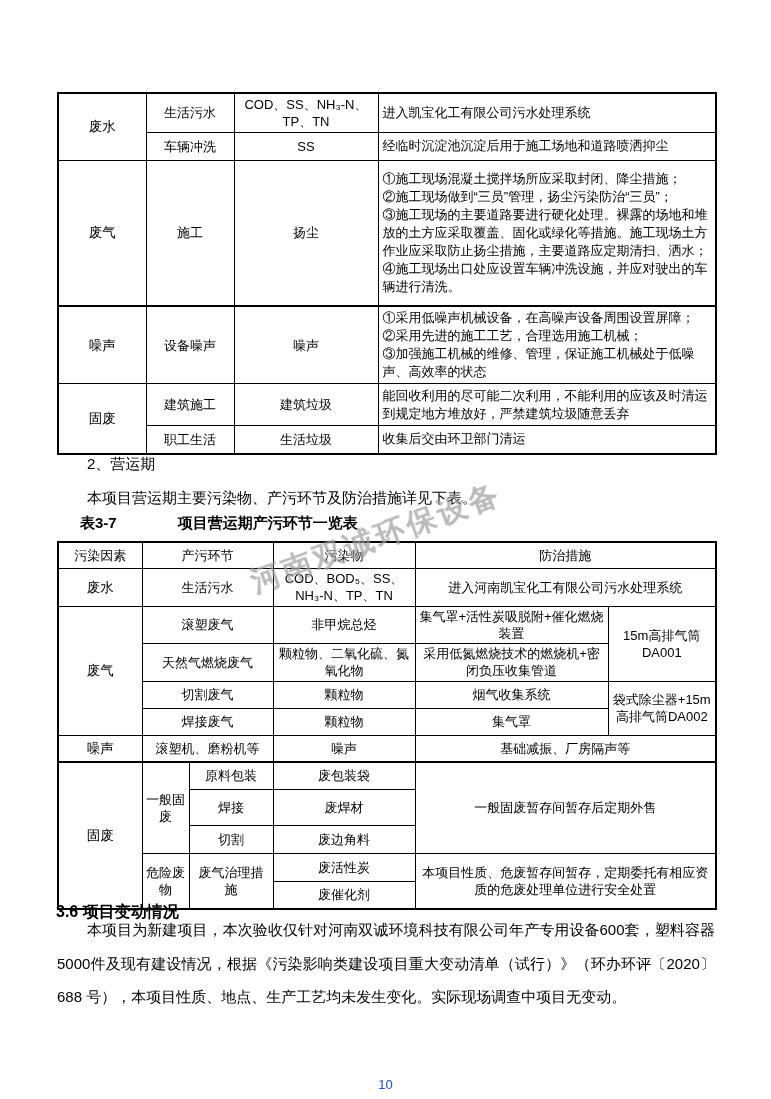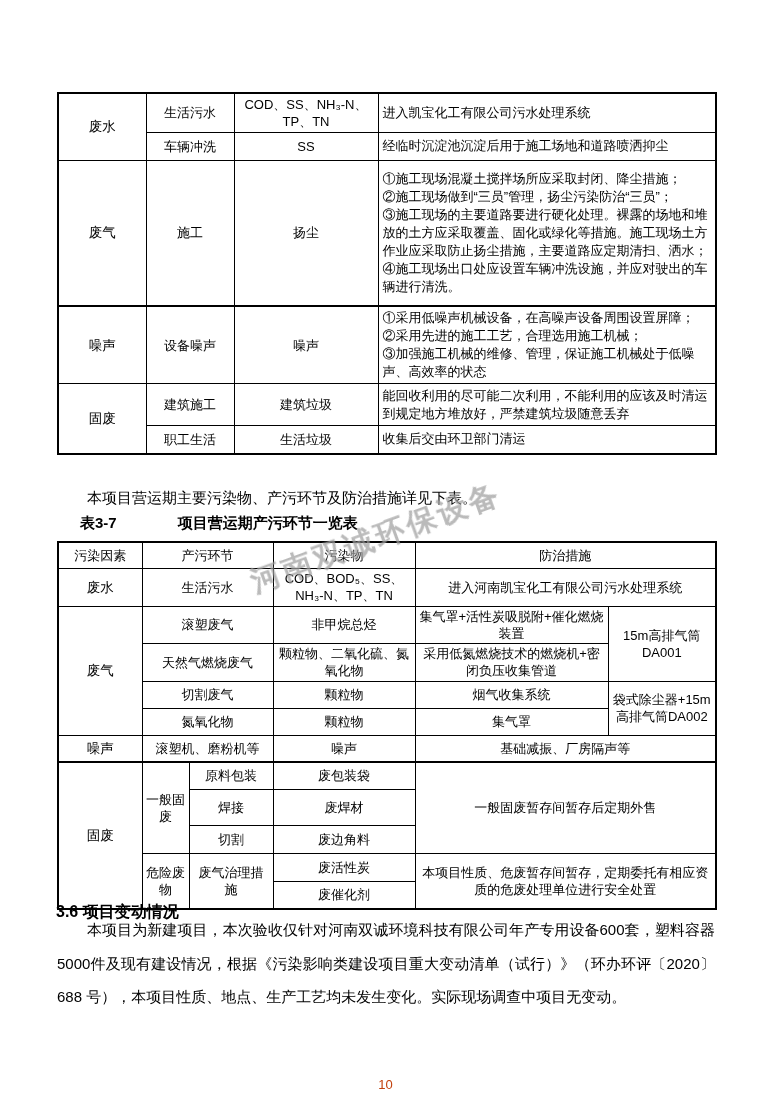--- a/index.html
+++ b/index.html
@@ -24,21 +24,21 @@
   .indent { text-indent:2em; }
   #p2head  { top:454px; }
   #p2intro { top:488px; }
   .tbl-title { position:absolute; left:80px; top:514px; font-size:15px; font-weight:bold; margin:0; white-space:nowrap; }
   .tbl-title .t-label { display:inline-block; }
   .tbl-title .t-text  { display:inline-block; margin-left:57px; }
   #s36head { top:902px; font-size:16px; font-weight:bold; left:56px; }
   #s36body { top:913px; text-align:justify; line-height:33.5px; font-size:15px; }
   .page-number {
     position:absolute; top:1077px; left:0; width:100%; text-align:center;
-    font-size:13px; color:#c2410c;
+    font-size:13px; color:#1d4ed8;
   }
   .watermark {
     position:absolute; left:252px; top:563px; z-index:5;
     transform:rotate(-20deg); transform-origin:0 50%;
     font-size:30px; letter-spacing:3px; white-space:nowrap;
     color:#a0a0a0; opacity:0.72; filter:blur(0.5px);
     pointer-events:none; font-weight:bold;
   }
 </style>
 </head>
@@ -89,20 +89,21 @@
       <td class="measure-left">能回收利用的尽可能二次利用，不能利用的应该及时清运到规定地方堆放好，严禁建筑垃圾随意丢弃</td>
     </tr>
     <tr style="height:28px">
       <td>职工生活</td>
       <td>生活垃圾</td>
       <td class="measure-left">收集后交由环卫部门清运</td>
     </tr>
   </tbody>
     </table>
 
+  <p class="p-abs indent" id="p2head">2、营运期</p>
   <p class="p-abs indent" id="p2intro">本项目营运期主要污染物、产污环节及防治措施详见下表。</p>
 
   <p class="tbl-title">
     <span class="t-label">表3-7</span>
     <span class="t-text">项目营运期产污环节一览表</span>
   </p>
 
   <table class="tbl tbl2">
     <colgroup>
         <col style="width:84px">
@@ -137,21 +138,21 @@
       <td>颗粒物、二氧化硫、氮氧化物</td>
       <td>采用低氮燃烧技术的燃烧机+密闭负压收集管道</td>
     </tr>
     <tr style="height:27px">
       <td colspan="2">切割废气</td>
       <td>颗粒物</td>
       <td>烟气收集系统</td>
       <td rowspan="2">袋式除尘器+15m高排气筒DA002</td>
     </tr>
     <tr style="height:27px">
-      <td colspan="2">氮氧化物</td>
+      <td colspan="2">焊接废气</td>
       <td>颗粒物</td>
       <td>集气罩</td>
     </tr>
     <tr style="height:27px">
       <td class="col1">噪声</td>
       <td colspan="2">滚塑机、磨粉机等</td>
       <td>噪声</td>
       <td colspan="2">基础减振、厂房隔声等</td>
     </tr>
     <tr style="height:27px" class="bt2">

